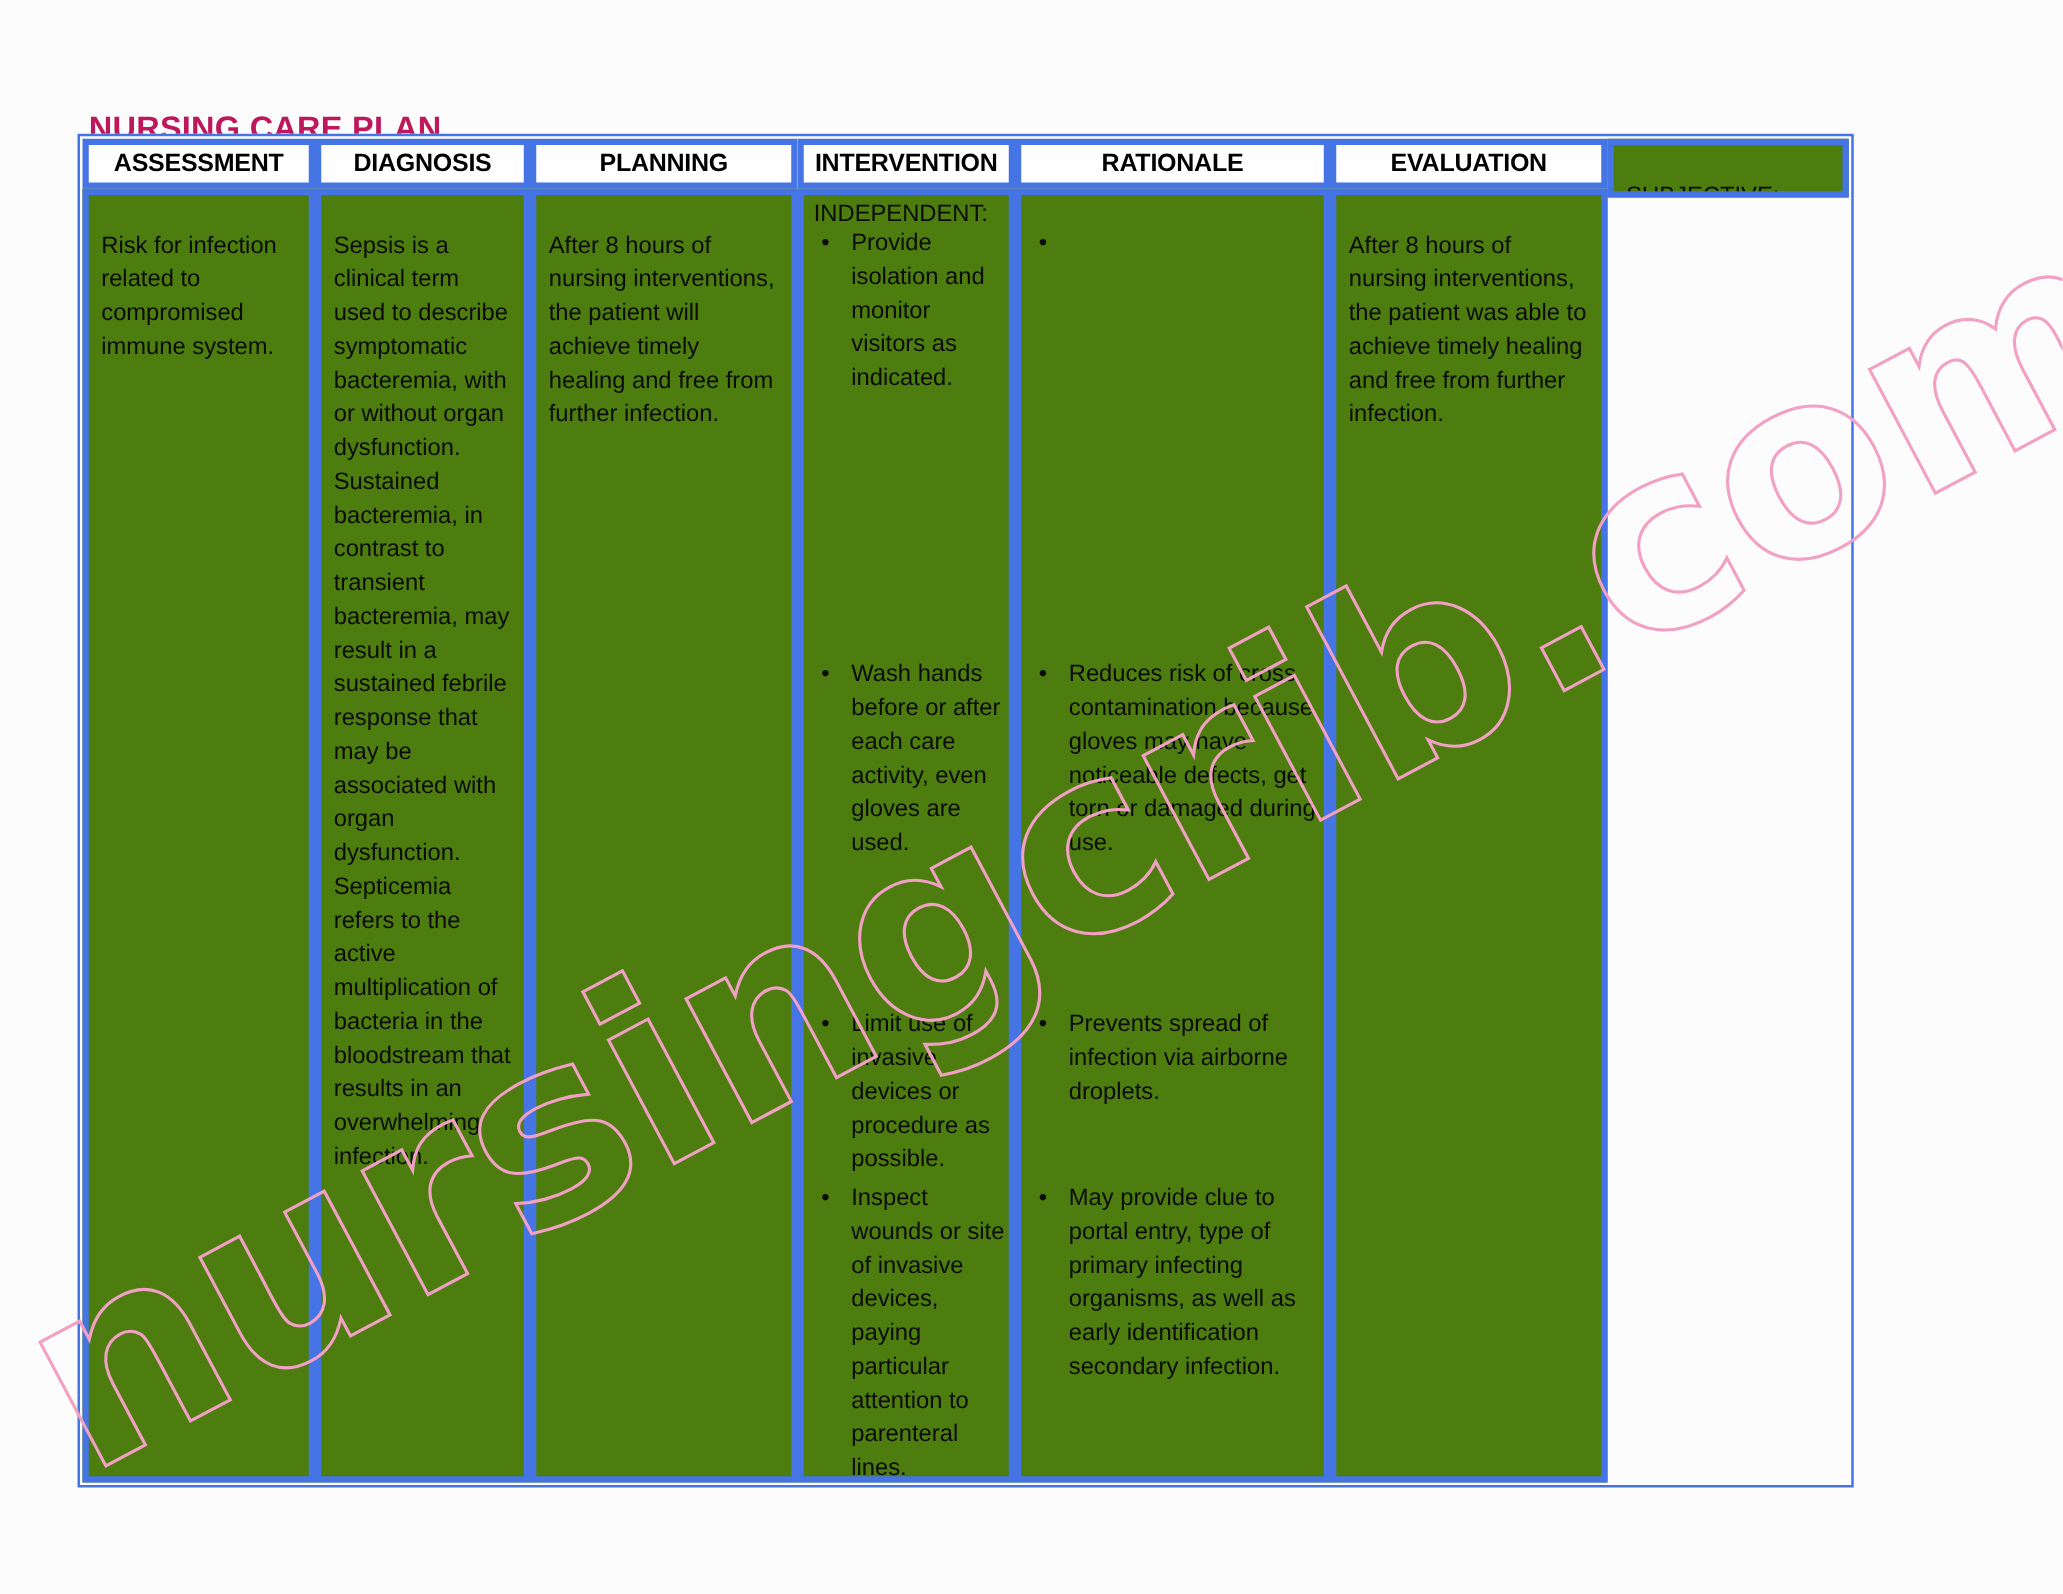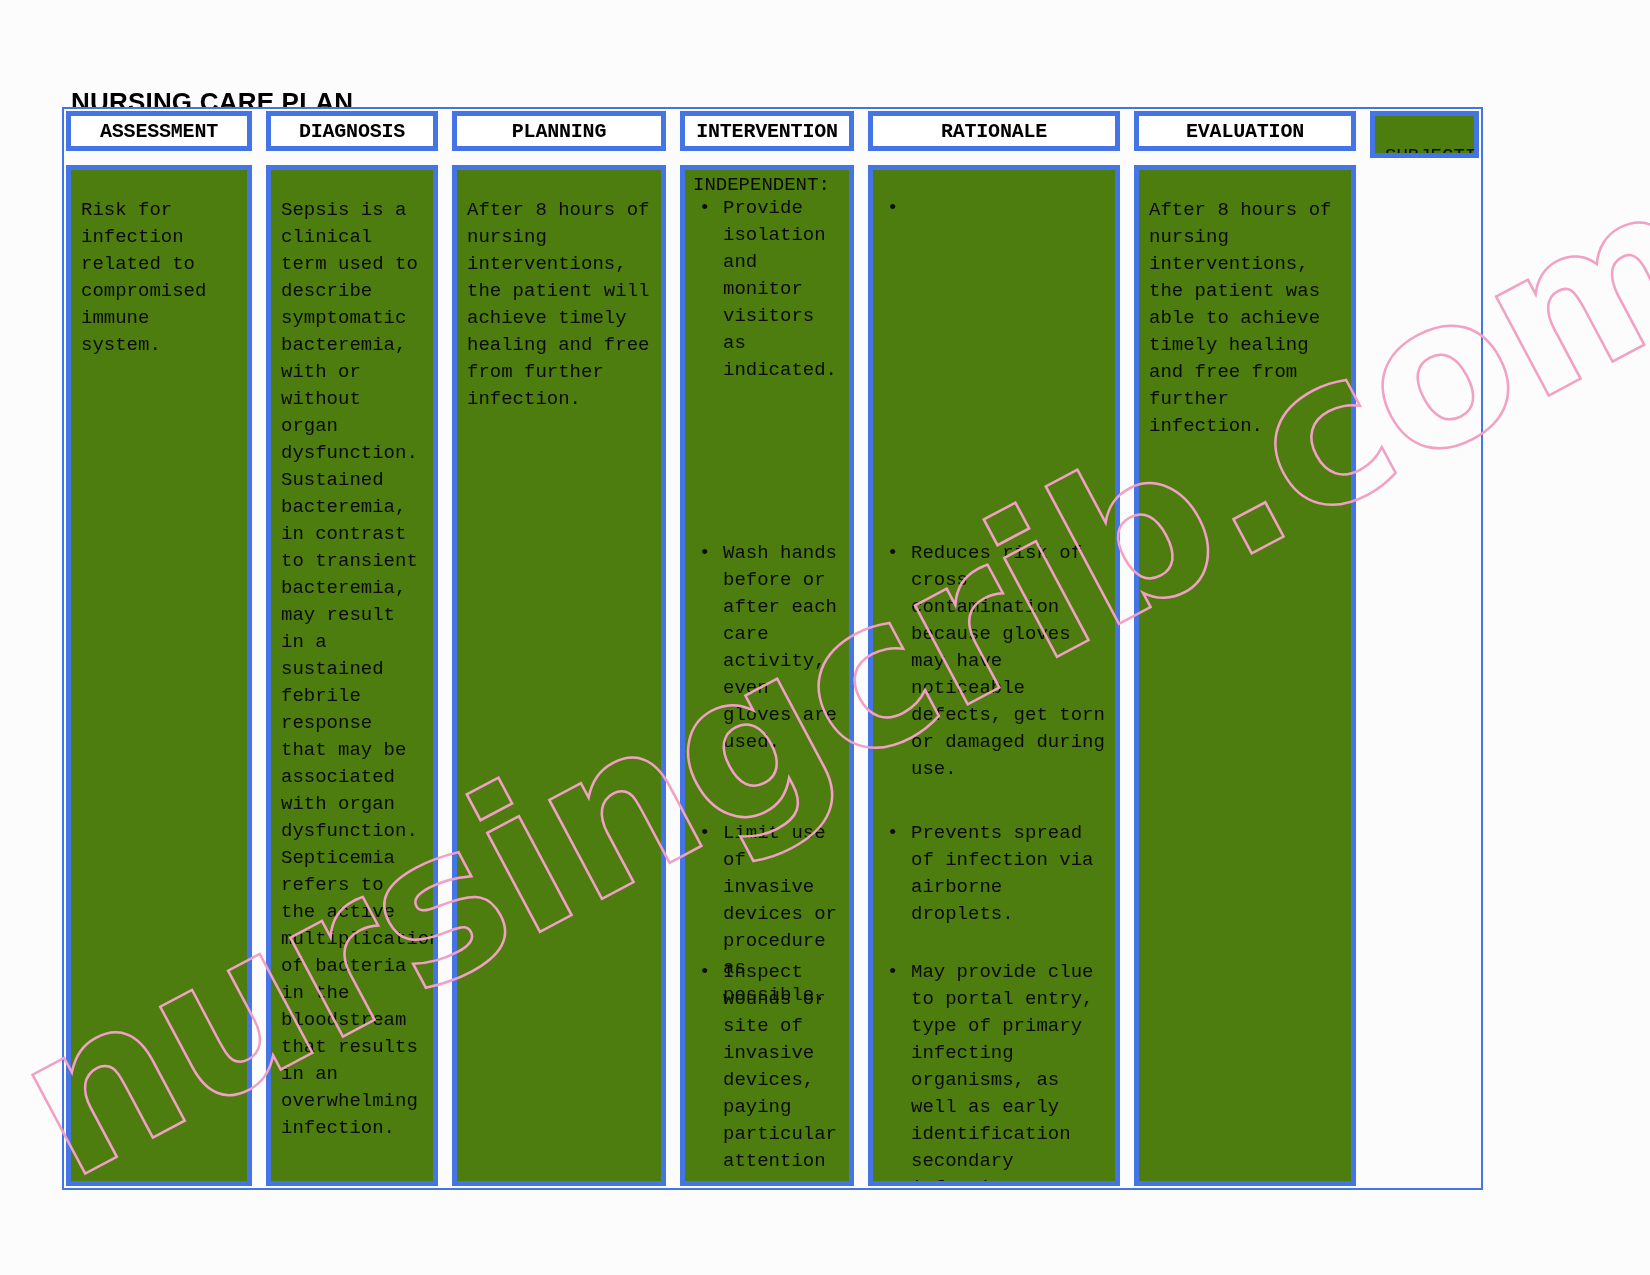--- a/index.html
+++ b/index.html
@@ -8,33 +8,32 @@
     width: 1650px; height: 1275px;
     background: #fcfcfc;
     font-family: "Liberation Sans", sans-serif;
     position: relative;
     overflow: hidden;
     color: #0b0b0b;
   }
   .page-title {
     position: absolute; left: 71px; top: 70px;
     font-size: 26px; font-weight: bold; letter-spacing: 0.2px;
-    color: #000000;
+    color: #be185d;
   }
   .care-table {
     position: absolute; left: 62px; top: 107px;
     width: 1421px; height: 1083px;
     border: 2px solid #4574e5;
     padding: 2px;
     display: grid;
     grid-template-columns: 186px 172px 214px 174px 252px 222px 1fr;
     grid-template-rows: 40px 1fr;
-    gap: 14px;
+    gap: 0;
     background: #fcfcfc;
-    font-family: Liberation Mono, monospace;
   }
   .hcell {
     border: 5px solid #4574e5;
     background: #ffffff;
     display: flex; align-items: center; justify-content: center;
     font-weight: bold; font-size: 20px; letter-spacing: -0.2px;
     color: #000;
   }
   .cell {
     border: 5px solid #4574e5;

